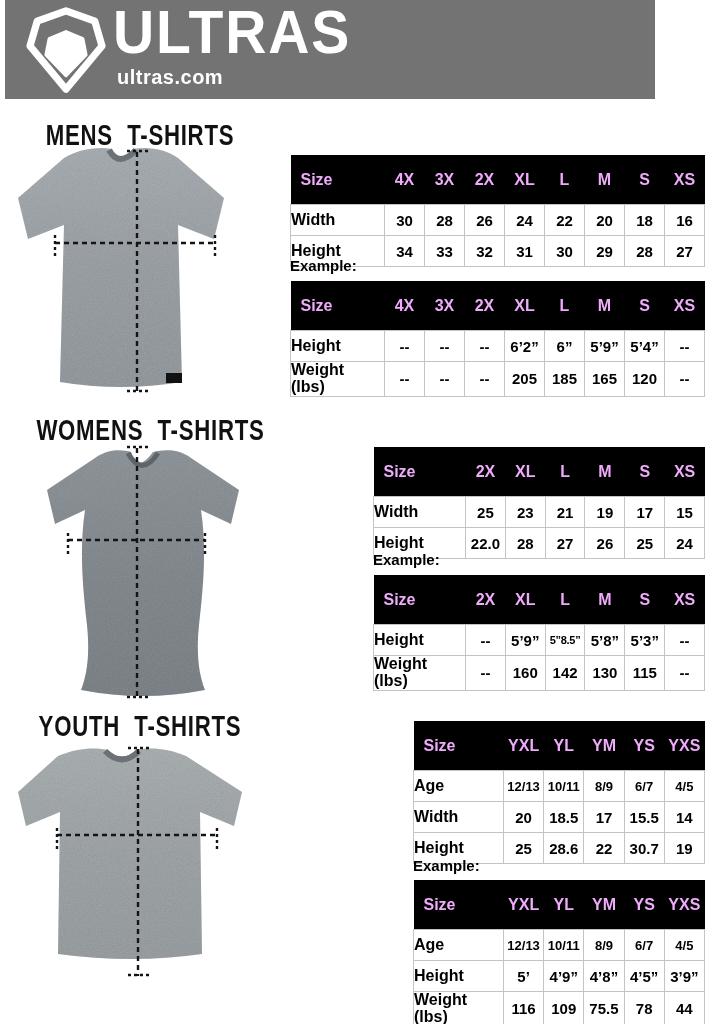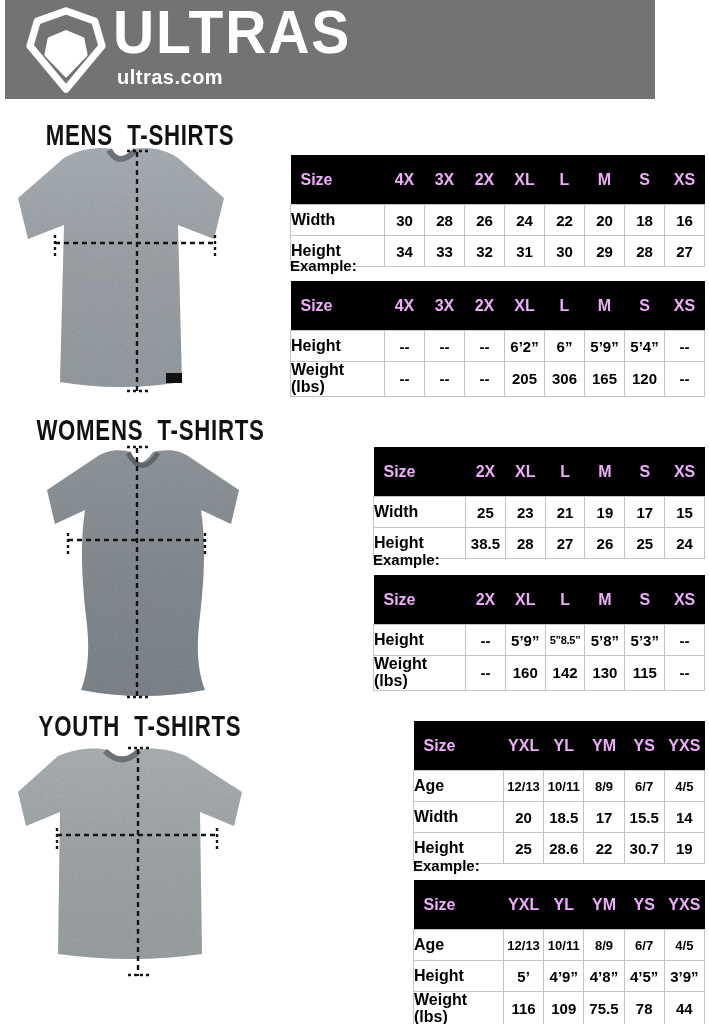--- a/index.html
+++ b/index.html
@@ -150,21 +150,21 @@
             <td>5’4”</td>
             <td>--</td>
           </tr>
           <tr>
             <td class="lbl two">Weight
 (lbs)</td>
             <td>--</td>
             <td>--</td>
             <td>--</td>
             <td>205</td>
-            <td>306</td>
+            <td>185</td>
             <td>165</td>
             <td>120</td>
             <td>--</td>
           </tr>
         </tbody>
       </table>
   </div>
 
   <div class="sec-title" style="left:0;top:413px;">WOMENS T-SHIRTS</div>
 
@@ -216,21 +216,21 @@
             <td class="lbl">Width</td>
             <td>25</td>
             <td>23</td>
             <td>21</td>
             <td>19</td>
             <td>17</td>
             <td>15</td>
           </tr>
           <tr>
             <td class="lbl">Height</td>
-            <td>38.5</td>
+            <td>22.0</td>
             <td>28</td>
             <td>27</td>
             <td>26</td>
             <td>25</td>
             <td>24</td>
           </tr>
         </tbody>
       </table>
   </div>
   <div class="example-label" style="left:373px;top:551px;">Example:</div>

